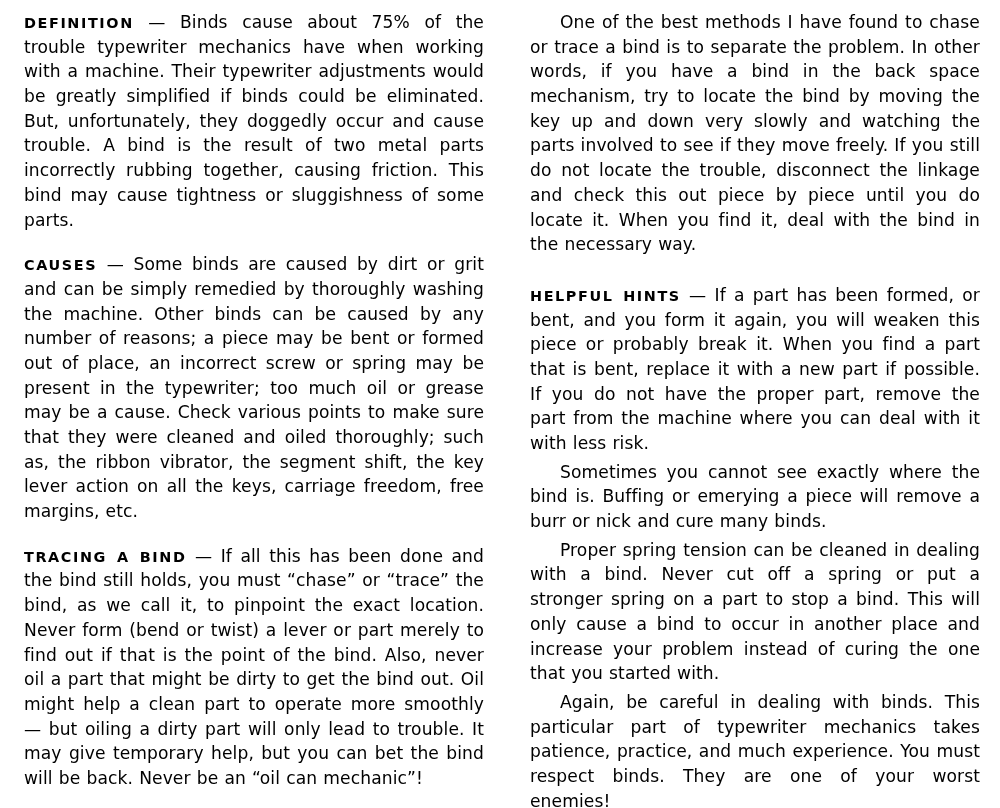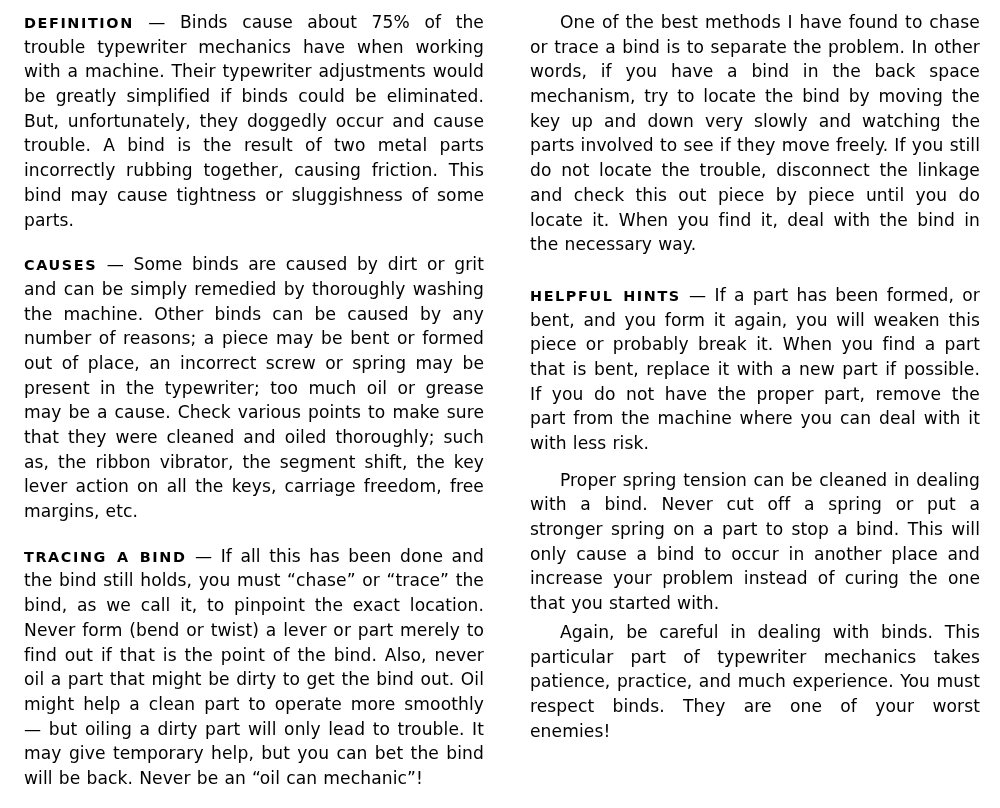--- a/index.html
+++ b/index.html
@@ -38,21 +38,21 @@
     text-align: justify;
     text-justify: inter-word;
     letter-spacing: 0.1px;
     word-spacing: 0.6px;
   }
   .para.indent {
     text-indent: 30px;
     margin-bottom: 4px;
   }
   .para.tight {
-    margin-bottom: 12px;
+    margin-bottom: 4px;
   }
   .para.last {
     margin-bottom: 0;
   }
   .heading {
     font-weight: bold;
     font-size: 14.4px;
     letter-spacing: 1.6px;
     word-spacing: 1px;
   }
@@ -76,20 +76,21 @@
   </div>
 
   <div class="column right">
 
     <p class="para indent"><span>One of the best methods I have found to chase or trace a bind is to separate the problem. In other words, if you have a bind in the back space mechanism, try to locate the bind by moving the key up and down very slowly and watching the parts involved to see if they move freely. If you still do not locate the trouble, disconnect the linkage and check this out piece by piece until you do locate it. When you find it, deal with the bind in the necessary way.</span></p>
 
     <div class="gap-large"></div>
 
     <p class="para tight"><span class="heading">HELPFUL HINTS</span><span> — </span><span>If a part has been formed, or bent, and you form it again, you will weaken this piece or probably break it. When you find a part that is bent, replace it with a new part if possible. If you do not have the proper part, remove the part from the machine where you can deal with it with less risk.</span></p>
 
+    <p class="para indent"><span>Sometimes you cannot see exactly where the bind is. Buffing or emerying a piece will remove a burr or nick and cure many binds.</span></p>
 
     <p class="para indent"><span>Proper spring tension can be cleaned in dealing with a bind. Never cut off a spring or put a stronger spring on a part to stop a bind. This will only cause a bind to occur in another place and increase your problem instead of curing the one that you started with.</span></p>
 
     <p class="para indent last"><span>Again, be careful in dealing with binds. This particular part of typewriter mechanics takes patience, practice, and much experience. You must respect binds. They are one of your worst enemies!</span></p>
 
   </div>
 
 </div>
 
 </body></html>

